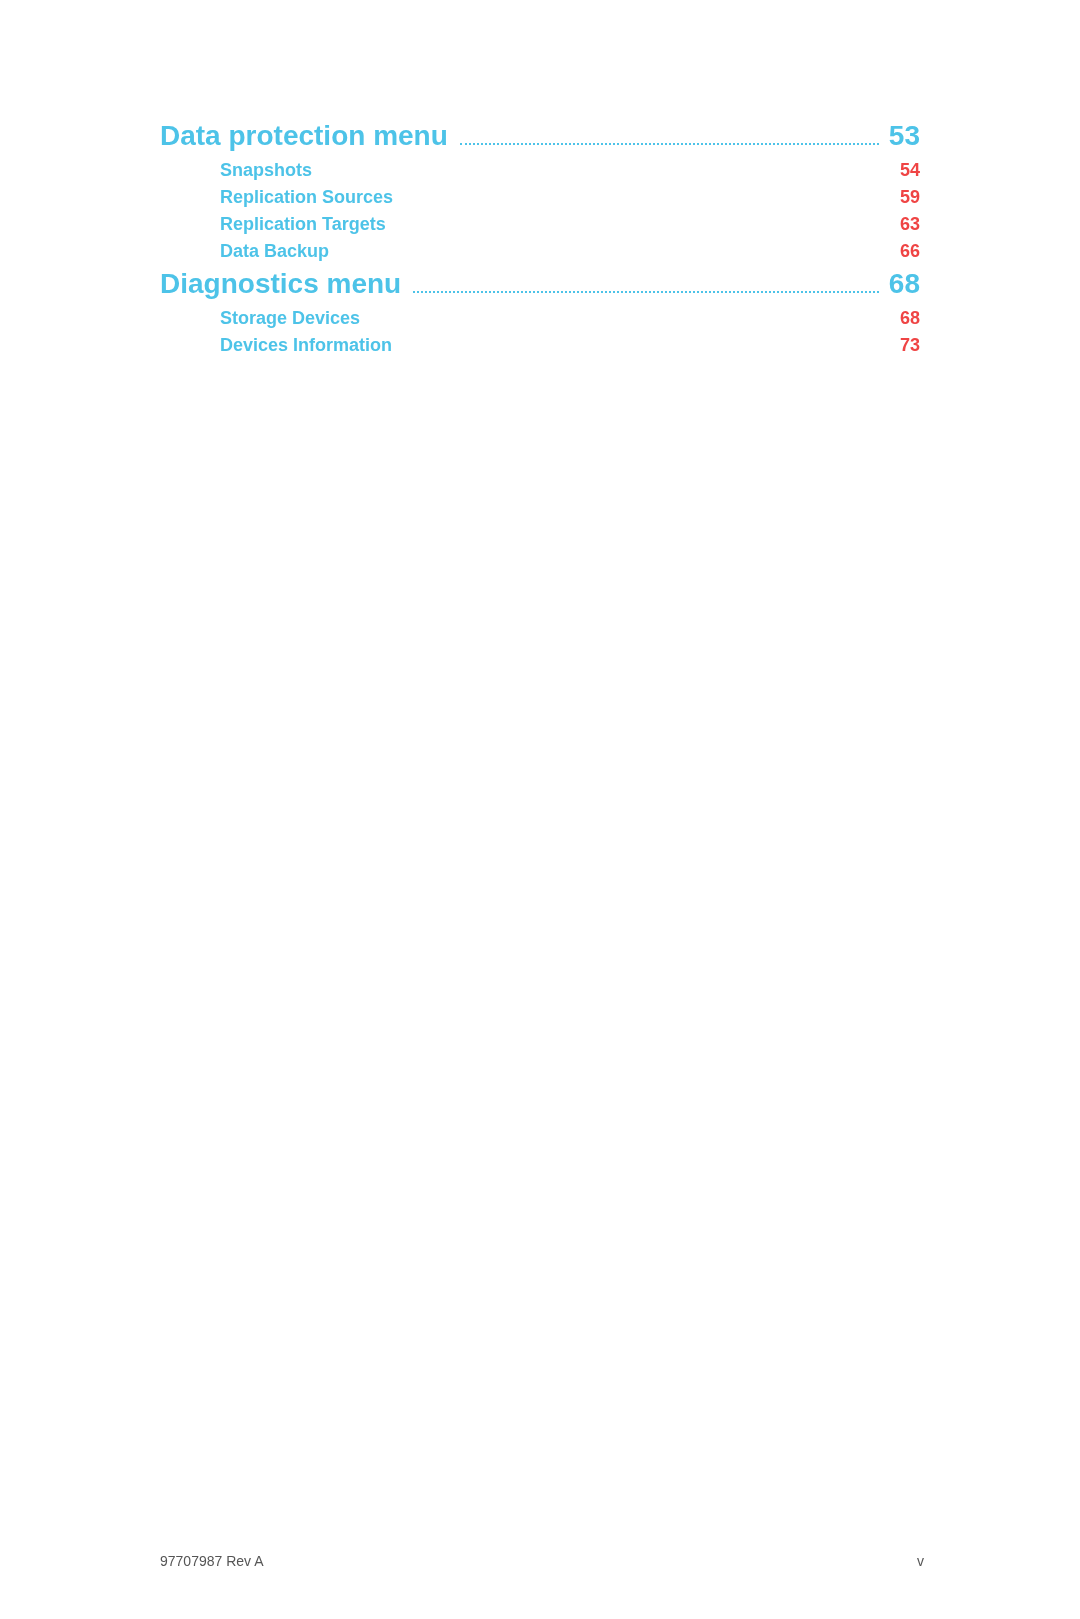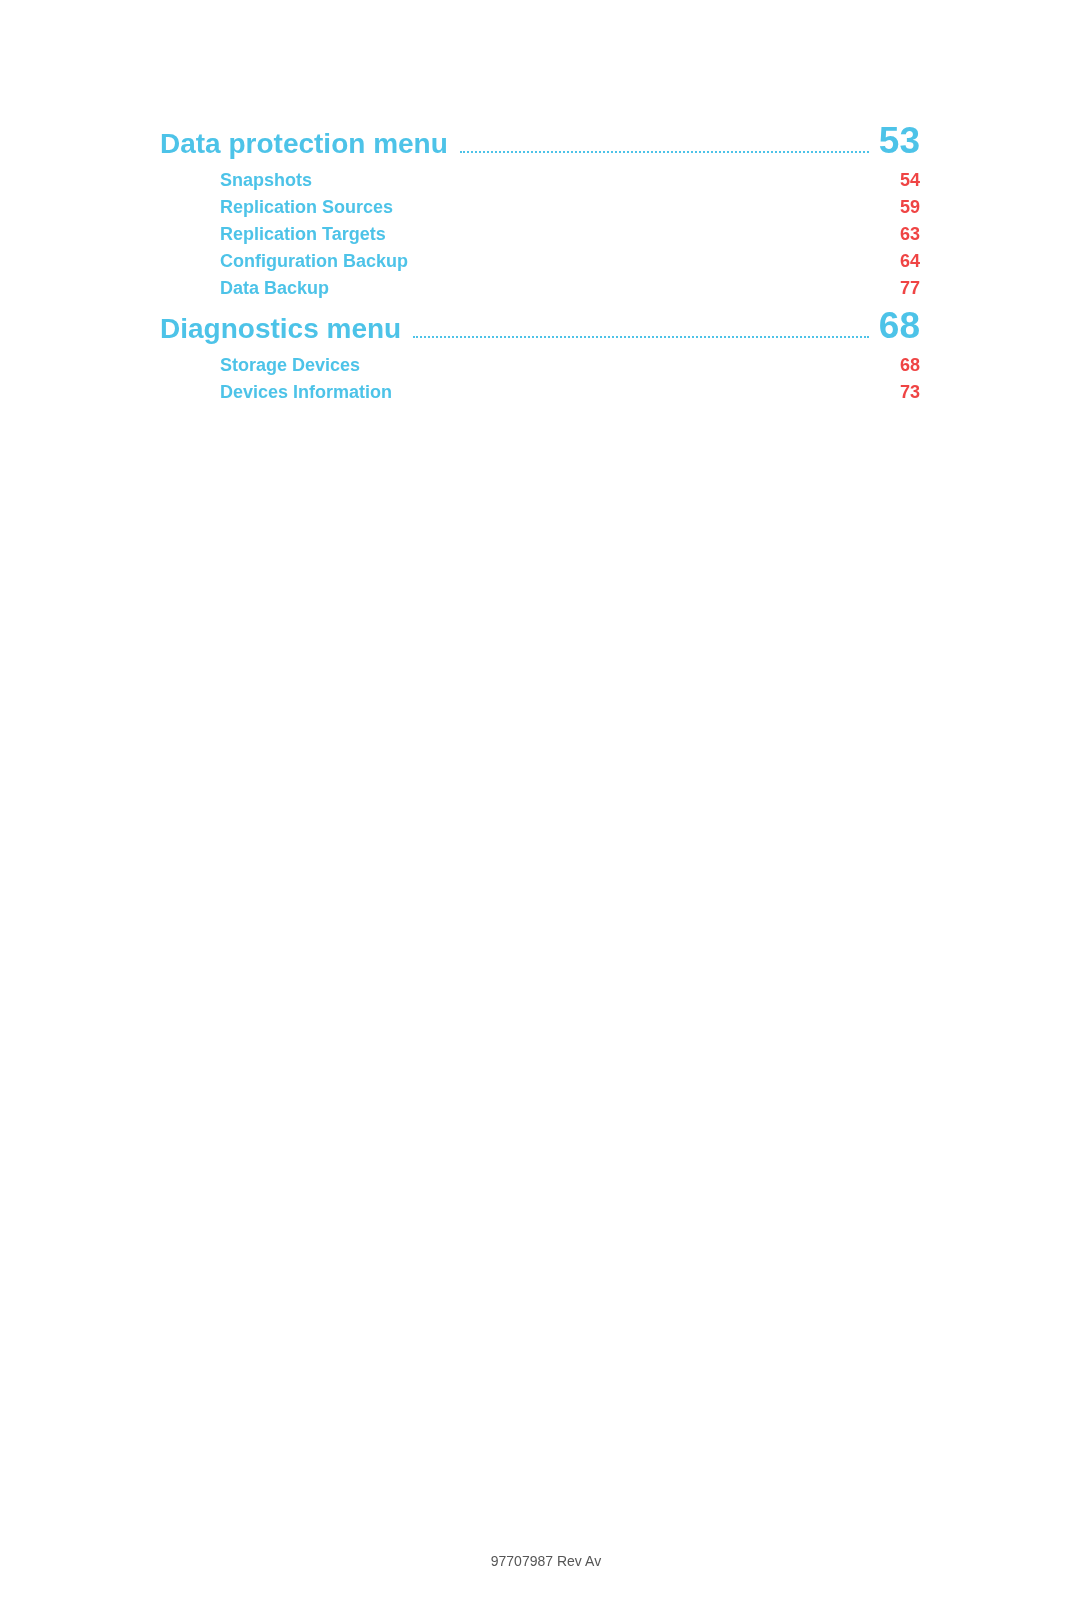--- a/index.html
+++ b/index.html
@@ -39,21 +39,21 @@
     }
 
     .toc-dots {
       flex: 1;
       border-bottom: 2px dotted #4DC3E8;
       margin-bottom: 5px;
       margin-right: 10px;
     }
 
     .toc-heading-page {
-      font-size: 37px;
+      font-size: 28px;
       font-weight: bold;
       color: #4DC3E8;
       min-width: 30px;
       text-align: right;
     }
 
     .toc-subitem {
       display: flex;
       align-items: center;
       margin-bottom: 6px;
@@ -76,23 +76,23 @@
       font-weight: bold;
       color: #ef4444;
       min-width: 30px;
       text-align: right;
     }
 
     .footer {
       position: absolute;
       bottom: 50px;
       left: 160px;
-      right: 148px;
+      right: 156px;
       display: flex;
-      justify-content: center;
+      justify-content: space-between;
       align-items: center;
     }
 
     .footer-left {
       font-size: 14px;
       color: #555555;
     }
 
     .footer-right {
       font-size: 14px;
@@ -118,28 +118,23 @@
         <span class="toc-subitem-text">Replication Sources</span>
         <span class="toc-subitem-spacer"></span>
         <span class="toc-subitem-page">59</span>
       </div>
       <div class="toc-subitem">
         <span class="toc-subitem-text">Replication Targets</span>
         <span class="toc-subitem-spacer"></span>
         <span class="toc-subitem-page">63</span>
       </div>
       <div class="toc-subitem">
-        <span class="toc-subitem-text">Configuration Backup</span>
-        <span class="toc-subitem-spacer"></span>
-        <span class="toc-subitem-page">64</span>
-      </div>
-      <div class="toc-subitem">
         <span class="toc-subitem-text">Data Backup</span>
         <span class="toc-subitem-spacer"></span>
-        <span class="toc-subitem-page">77</span>
+        <span class="toc-subitem-page">66</span>
       </div>
       <div class="toc-heading">
         <span class="toc-heading-text">Diagnostics menu</span>
         <span class="toc-dots"></span>
         <span class="toc-heading-page">68</span>
       </div>
       <div class="toc-subitem">
         <span class="toc-subitem-text">Storage Devices</span>
         <span class="toc-subitem-spacer"></span>
         <span class="toc-subitem-page">68</span>

